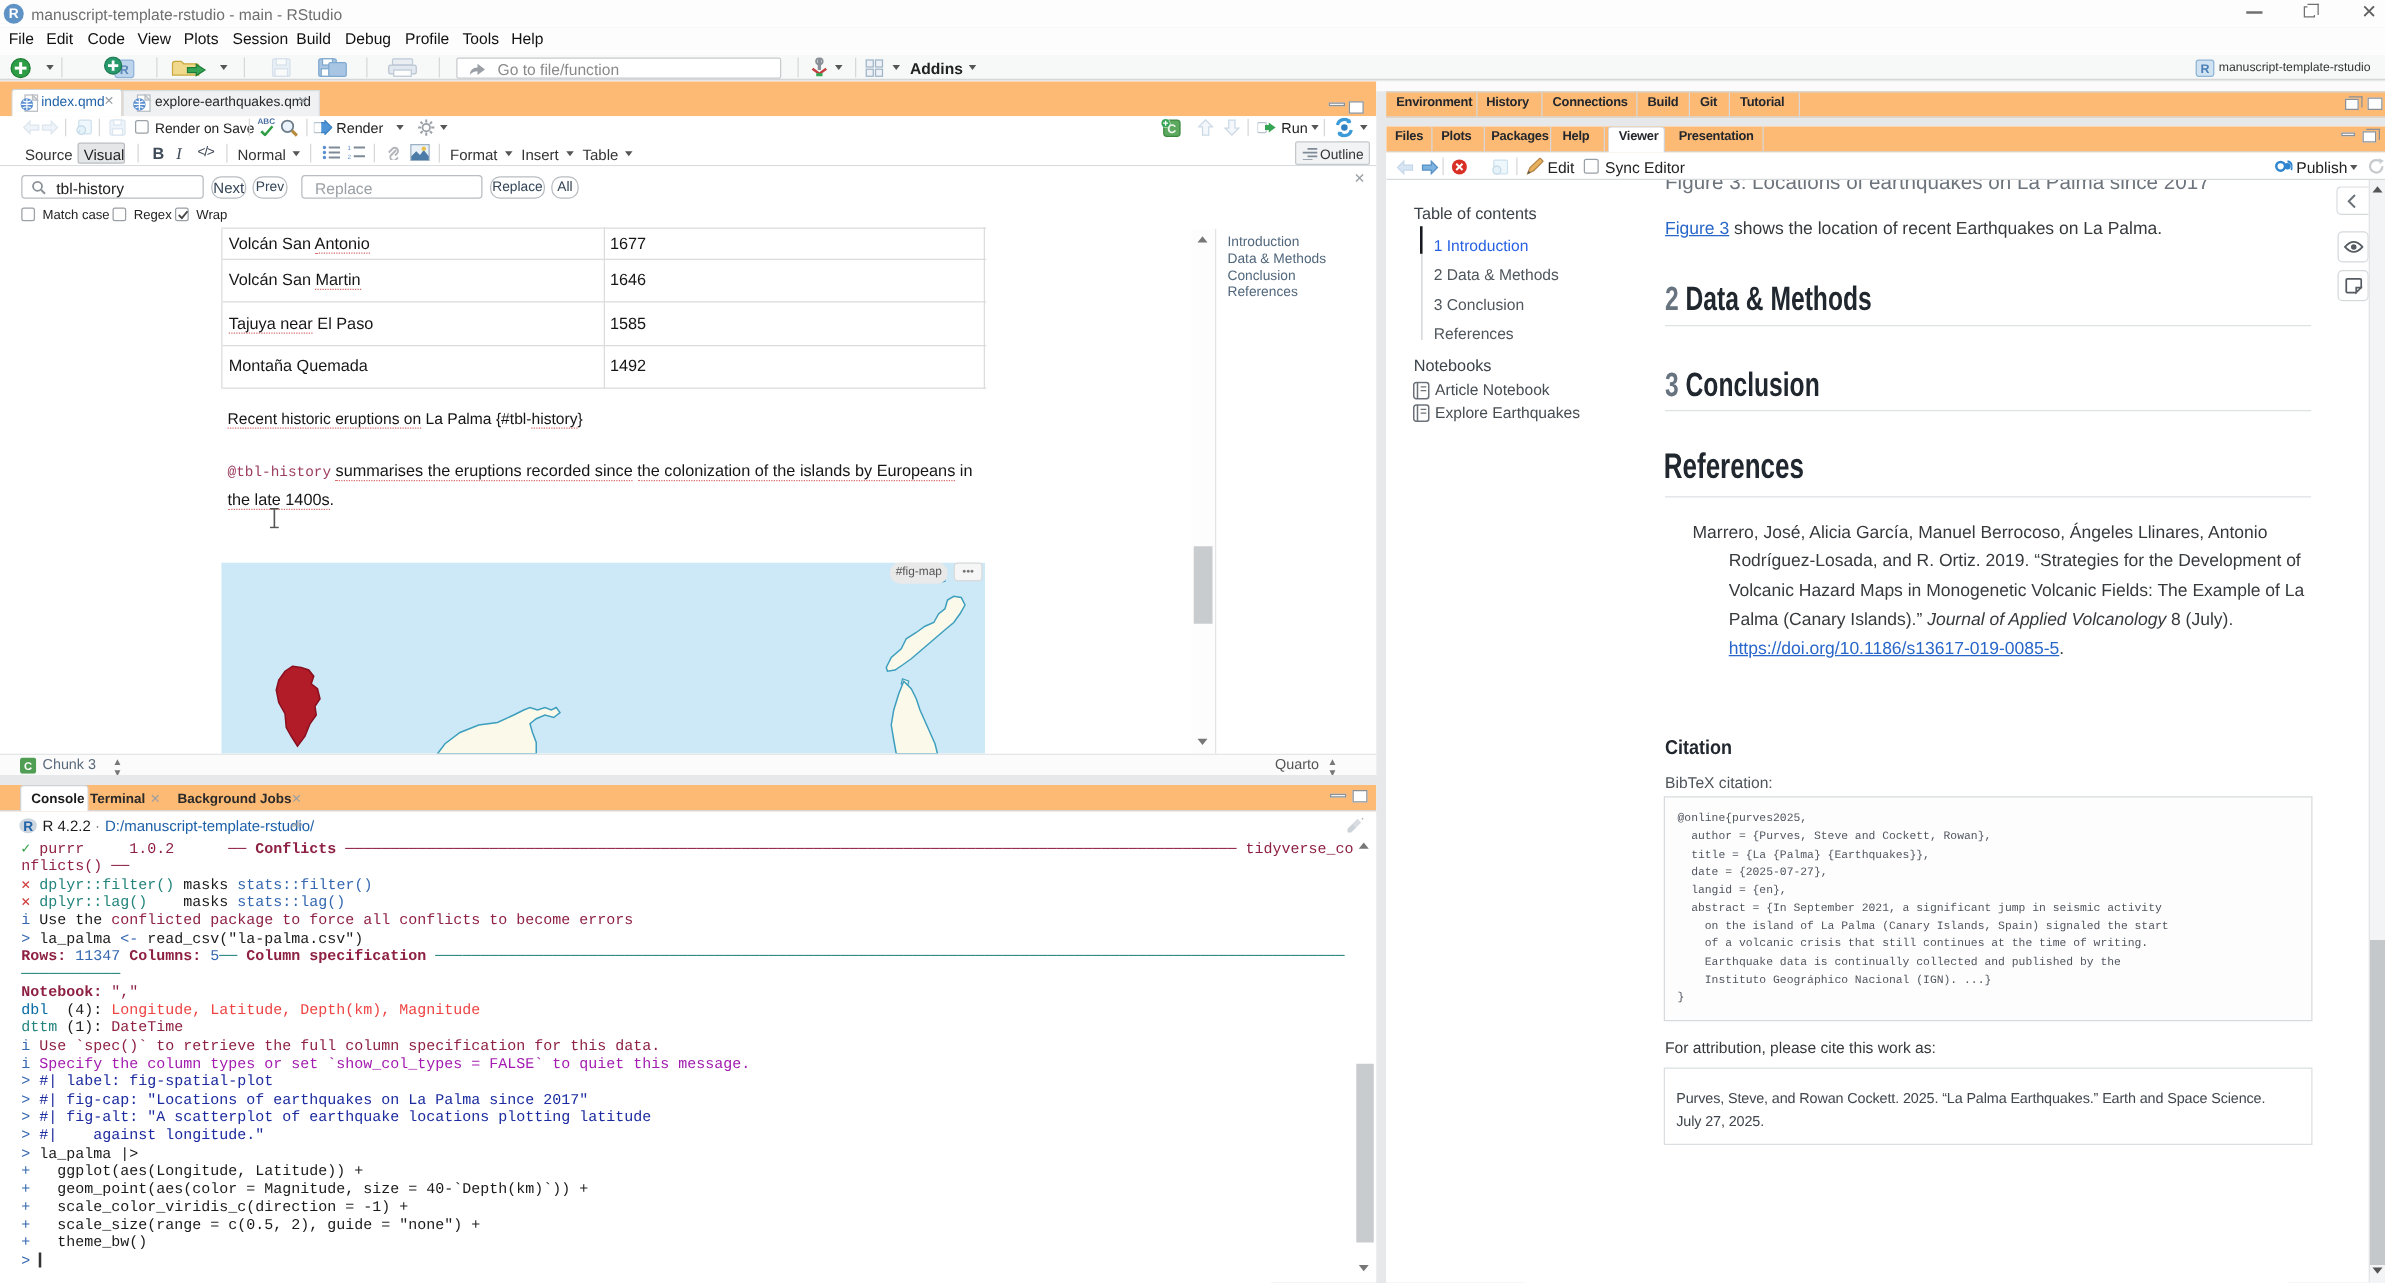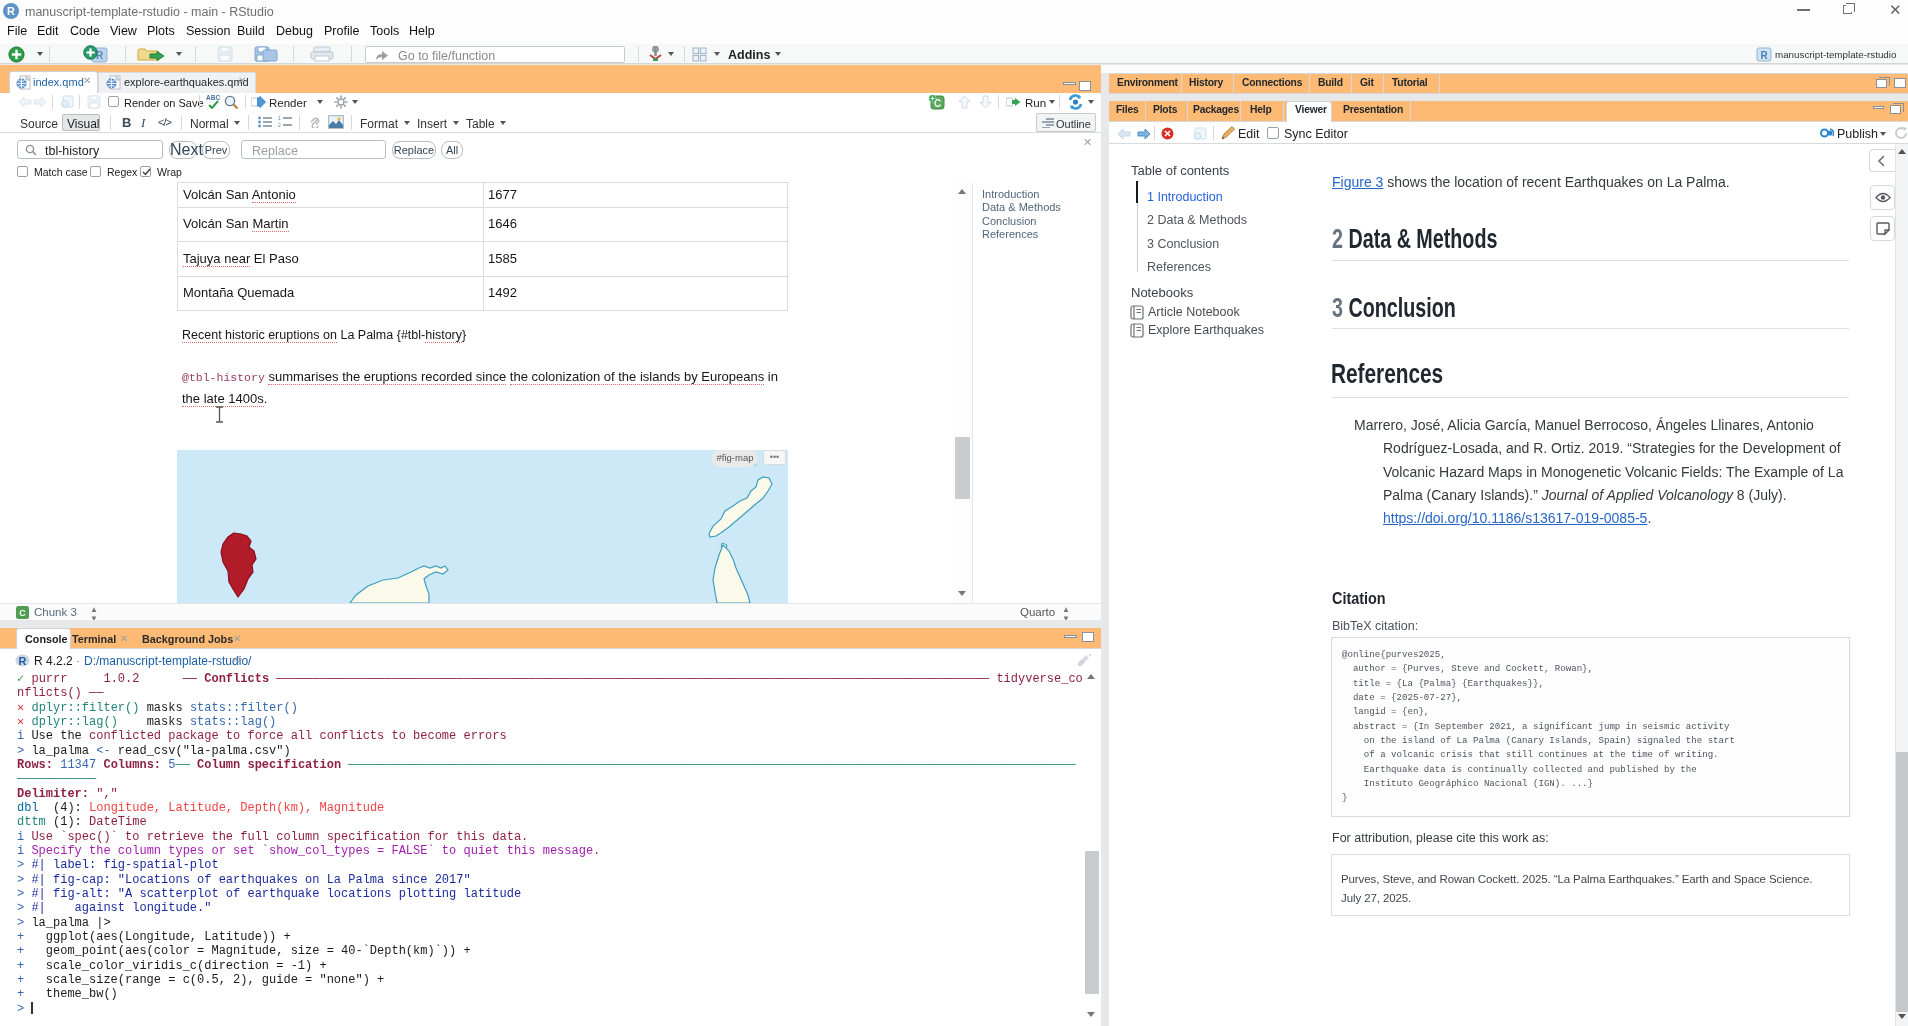--- a/index.html
+++ b/index.html
@@ -265,21 +265,21 @@
   <div class="abs" style="left:1056px;top:53px;font-size:11px;color:#333;">Outline</div>
 
   <div class="abs" style="left:0;top:68px;width:1101px;height:50px;background:#fff;"></div>
   <div class="abs" style="left:17px;top:75px;width:146px;height:19px;background:#fff;border:1px solid #b9bdc1;border-radius:3px;">
     <svg style="position:absolute;left:7px;top:3px;" width="12" height="12" viewBox="0 0 12 12">
         <circle cx="5" cy="5" r="3.6" fill="none" stroke="#8a9097" stroke-width="1.4"></circle>
         <path d="M7.8 7.8 L11 11" stroke="#8a9097" stroke-width="1.6"></path>
       </svg>
     <span style="position:absolute;left:27px;top:2.5px;font-size:12.5px;color:#222;">tbl-history</span>
   </div>
-  <div class="abs" style="left:169px;top:76px;width:28px;height:18px;background:#fff;border:1px solid #b9bdc1;border-radius:8px;text-align:center;font-size:16px;color:#345;line-height:16px;">Next</div>
+  <div class="abs" style="left:169px;top:76px;width:28px;height:18px;background:#fff;border:1px solid #b9bdc1;border-radius:8px;text-align:center;font-size:12px;color:#345;line-height:16px;">Next</div>
   <div class="abs" style="left:202px;top:76px;width:28px;height:18px;background:#fff;border:1px solid #b9bdc1;border-radius:8px;text-align:center;font-size:11px;color:#345;line-height:16px;">Prev</div>
   <div class="abs" style="left:241px;top:75px;width:145px;height:19px;background:#fff;border:1px solid #b9bdc1;border-radius:3px;">
     <span style="position:absolute;left:10px;top:2.5px;font-size:12.5px;color:#9aa0a5;">Replace</span>
   </div>
   <div class="abs" style="left:392px;top:76px;width:44px;height:18px;background:#fff;border:1px solid #b9bdc1;border-radius:8px;text-align:center;font-size:11px;color:#345;line-height:16px;">Replace</div>
   <div class="abs" style="left:441px;top:76px;width:22px;height:18px;background:#fff;border:1px solid #b9bdc1;border-radius:8px;text-align:center;font-size:11px;color:#345;line-height:16px;">All</div>
   <div class="abs" style="left:1083px;top:71px;font-size:11px;color:#9aa0a5;">✕</div>
   <div class="abs" style="left:17px;top:101px;width:11px;height:11px;background:#fff;border:1px solid #9aa0a6;border-radius:2px;"></div>
   <div class="abs" style="left:34px;top:101px;font-size:10.5px;color:#222;">Match case</div>
   <div class="abs" style="left:90px;top:101px;width:11px;height:11px;background:#fff;border:1px solid #9aa0a6;border-radius:2px;"></div>
@@ -373,21 +373,21 @@
     </svg>
 
   <pre class="mono abs" style="left:17px;top:44px;font-size:12px;line-height:14.33px;color:#1a1a1a;"><span style="color:#2e9e44">✓</span> <span style="color:#8e2143">purrr     1.0.2      ── </span><span style="color:#8e2143;font-weight:bold">Conflicts</span> <span style="color:#8e2143">───────────────────────────────────────────────────────────────────────────────────────────────────</span> <span style="color:#8e2143">tidyverse_co</span>
 <span style="color:#8e2143">nflicts() ──</span>
 <span style="color:#d13b3b">✕</span> <span style="color:#22847c">dplyr::filter()</span> masks <span style="color:#3568b0">stats::filter()</span>
 <span style="color:#d13b3b">✕</span> <span style="color:#22847c">dplyr::lag()</span>    masks <span style="color:#3568b0">stats::lag()</span>
 <span style="color:#3568b0">i</span> Use the <span style="color:#8e2143">conflicted package to force all conflicts to become errors</span>
 <span style="color:#3568b0">&gt;</span> la_palma <span style="color:#3568b0">&lt;-</span> read_csv("la-palma.csv")
 <span style="color:#8e2143;font-weight:bold">Rows:</span> <span style="color:#3568b0">11347</span> <span style="color:#8e2143;font-weight:bold">Columns:</span> <span style="color:#3568b0">5</span><span style="color:#22847c">── </span><span style="color:#8e2143;font-weight:bold">Column specification</span> <span style="color:#22847c">─────────────────────────────────────────────────────────────────────────────────────────────────────</span>
 <span style="color:#22847c">───────────</span>
-<span style="color:#8e2143;font-weight:bold">Delimiter:</span> <span style="color:#8e2143">","</span>
+<span style="color:#8e2143;font-weight:bold">Notebook:</span> <span style="color:#8e2143">","</span>
 <span style="color:#0369a1">dbl</span>  (4): <span style="color:#ef4444">Longitude, Latitude, Depth(km), Magnitude</span>
 <span style="color:#22847c">dttm</span> (1): <span style="color:#8e2143">DateTime</span>
 <span style="color:#3568b0">i</span> <span style="color:#8e2143">Use `spec()` to retrieve the full column specification for this data.</span>
 <span style="color:#3568b0">i</span> <span style="color:#a21caf">Specify the column types or set `show_col_types = FALSE` to quiet this message.</span>
 <span style="color:#3568b0">&gt;</span> <span style="color:#1b2a9e">#| label: fig-spatial-plot</span>
 <span style="color:#3568b0">&gt;</span> <span style="color:#1b2a9e">#| fig-cap: "Locations of earthquakes on La Palma since 2017"</span>
 <span style="color:#3568b0">&gt;</span> <span style="color:#1b2a9e">#| fig-alt: "A scatterplot of earthquake locations plotting latitude</span>
 <span style="color:#3568b0">&gt;</span> <span style="color:#1b2a9e">#|    against longitude."</span>
 <span style="color:#3568b0">&gt;</span> la_palma |&gt;
 <span style="color:#3568b0">+</span>   ggplot(aes(Longitude, Latitude)) +
@@ -489,20 +489,21 @@
         <path d="M6.5 4.5 H11 M6.5 7.5 H11" stroke="#6a7178" stroke-width="1"></path>
       </svg>
     <div class="abs" style="left:39px;top:161px;font-size:12.5px;color:#464d53;">Article Notebook</div>
     <svg class="abs" style="left:21px;top:179px;" width="14" height="15" viewBox="0 0 14 15">
         <rect x="1" y="1" width="12" height="13" rx="2" fill="#fff" stroke="#6a7178" stroke-width="1.2"></rect>
         <path d="M4 1 V14" stroke="#6a7178" stroke-width="1.2"></path>
         <path d="M6.5 4.5 H11 M6.5 7.5 H11" stroke="#6a7178" stroke-width="1"></path>
       </svg>
     <div class="abs" style="left:39px;top:179px;font-size:12.5px;color:#464d53;">Explore Earthquakes</div>
 
+    <div class="abs" style="left:223px;top:-7px;font-size:16.5px;color:#6d747c;">Figure 3: Locations of earthquakes on La Palma since 2017</div>
     <div class="abs" style="left:223px;top:30px;font-size:14px;color:#373a3c;"><span style="color:#2866c9;text-decoration:underline;">Figure 3</span> shows the location of recent Earthquakes on La Palma.</div>
     <div class="abs" style="left:223px;top:80px;font-size:27px;font-weight:bold;color:#21272e;transform:scale(0.73,1);transform-origin:0 0;white-space:nowrap;"><span style="color:#67737e;">2</span> Data &amp; Methods</div>
     <div class="abs" style="left:223px;top:116px;width:517px;height:1px;background:#dde1e4;"></div>
     <div class="abs" style="left:223px;top:149px;font-size:27px;font-weight:bold;color:#21272e;transform:scale(0.73,1);transform-origin:0 0;white-space:nowrap;"><span style="color:#67737e;">3</span> Conclusion</div>
     <div class="abs" style="left:223px;top:184px;width:517px;height:1px;background:#dde1e4;"></div>
     <div class="abs" style="left:222px;top:213px;font-size:28.5px;font-weight:bold;color:#21272e;transform:scale(0.73,1);transform-origin:0 0;white-space:nowrap;">References</div>
     <div class="abs" style="left:223px;top:253px;width:517px;height:1px;background:#dde1e4;"></div>
     <div class="abs" style="left:245px;top:270px;font-size:14px;color:#373a3c;line-height:23.3px;white-space:nowrap;">Marrero, José, Alicia García, Manuel Berrocoso, Ángeles Llinares, Antonio</div>
     <div class="abs" style="left:274px;top:293.3px;font-size:14px;color:#373a3c;line-height:23.3px;white-space:nowrap;">Rodríguez-Losada, and R. Ortiz. 2019. “Strategies for the Development of<br>Volcanic Hazard Maps in Monogenetic Volcanic Fields: The Example of La<br>Palma (Canary Islands).” <i>Journal of Applied Volcanology</i> 8 (July).<br><span style="color:#2866c9;text-decoration:underline;">https://doi.org/10.1186/s13617-019-0085-5</span>.</div>
     <div class="abs" style="left:223px;top:446px;font-size:16px;font-weight:bold;color:#21272e;transform:scale(0.9,1);transform-origin:0 0;">Citation</div>

